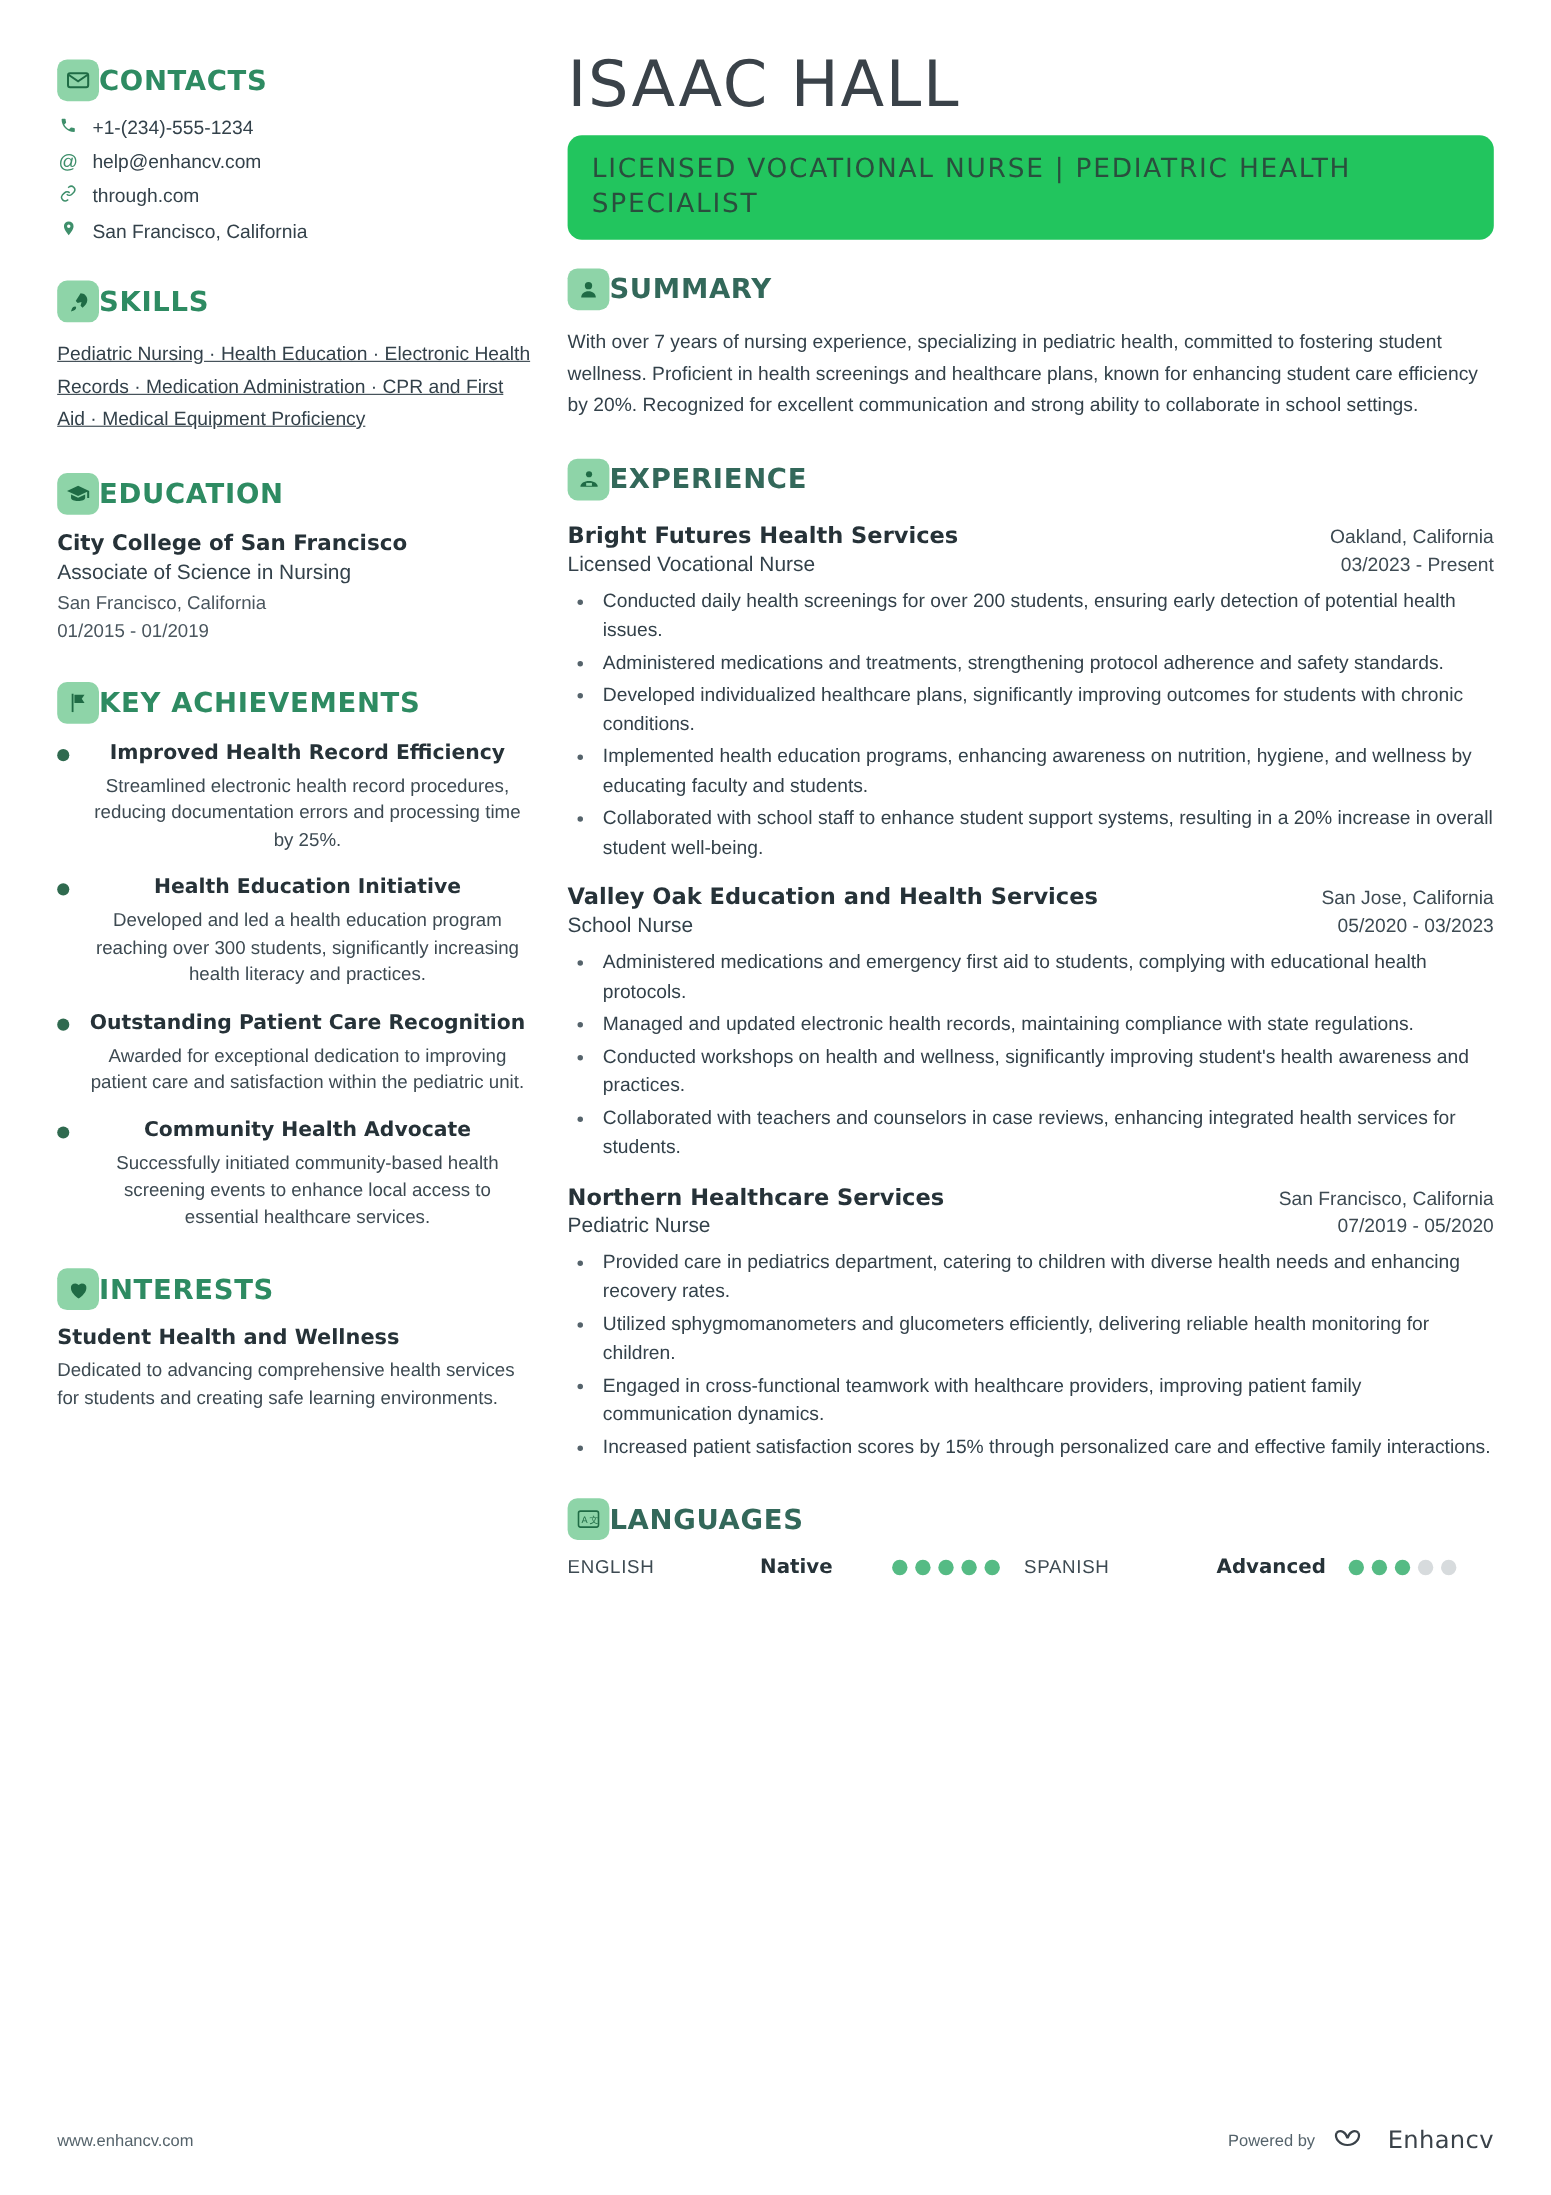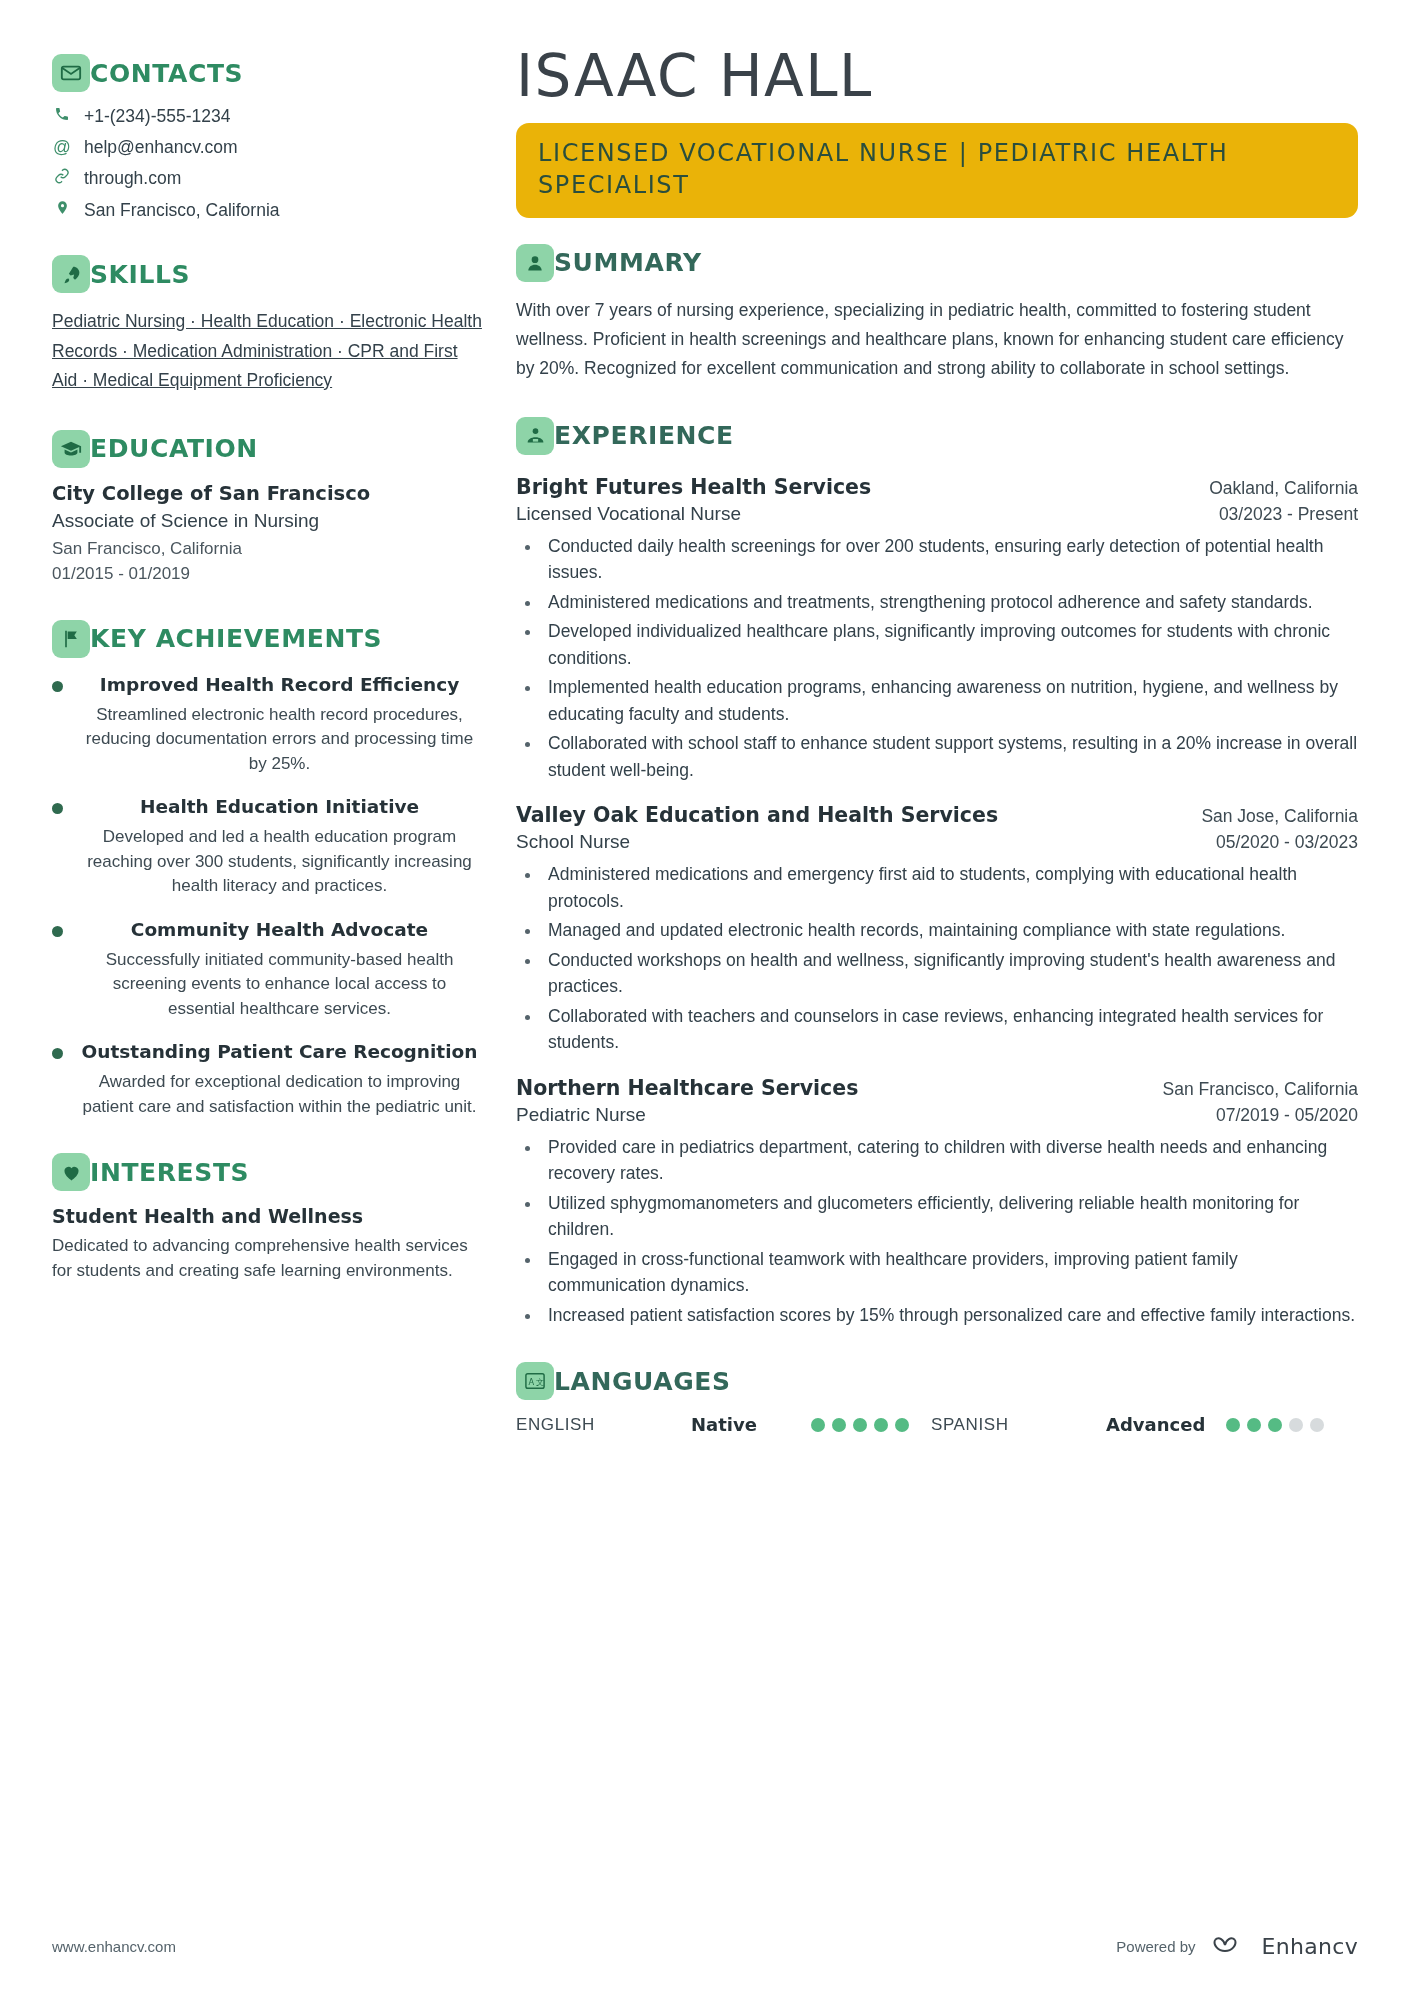--- a/index.html
+++ b/index.html
@@ -106,21 +106,21 @@
   .name {
     font-size: 58px;
     letter-spacing: 1.5px;
     font-weight: 400;
     color: #3a4249;
     font-family: "DejaVu Sans", sans-serif;
     margin: 4px 0 16px 0;
     line-height: 1.05;
   }
   .title-band {
-    background: #eab308;
+    background: #22c55e;
     border-radius: 13px;
     padding: 14px 22px 16px 22px;
     color: #2a4e3d;
     font-size: 24px;
     letter-spacing: 1.6px;
     line-height: 1.35;
     font-family: "DejaVu Sans", sans-serif;
     margin-bottom: 26px;
   }
   .summary-text {
@@ -282,29 +282,29 @@
       <div class="ach-item">
         <span class="ach-bullet"></span>
         <div>
           <div class="ach-title">Health Education Initiative</div>
           <div class="ach-desc">Developed and led a health education program reaching over 300 students, significantly increasing health literacy and practices.</div>
         </div>
       </div>
       <div class="ach-item">
         <span class="ach-bullet"></span>
         <div>
-          <div class="ach-title">Community Health Advocate</div>
-          <div class="ach-desc">Successfully initiated community-based health screening events to enhance local access to essential healthcare services.</div>
+          <div class="ach-title">Outstanding Patient Care Recognition</div>
+          <div class="ach-desc">Awarded for exceptional dedication to improving patient care and satisfaction within the pediatric unit.</div>
         </div>
       </div>
       <div class="ach-item">
         <span class="ach-bullet"></span>
         <div>
-          <div class="ach-title">Outstanding Patient Care Recognition</div>
-          <div class="ach-desc">Awarded for exceptional dedication to improving patient care and satisfaction within the pediatric unit.</div>
+          <div class="ach-title">Community Health Advocate</div>
+          <div class="ach-desc">Successfully initiated community-based health screening events to enhance local access to essential healthcare services.</div>
         </div>
       </div>
     </div>
 
     <div class="section-block">
       <div class="sec-head">
         <span class="sec-ico">
           <svg width="21" height="21" viewBox="0 0 24 24" fill="#1f6b45">
               <path d="M12 21s-8-5.2-8-10.4A4.6 4.6 0 0 1 12 7a4.6 4.6 0 0 1 8 3.6C20 15.8 12 21 12 21z"></path>
             </svg>

